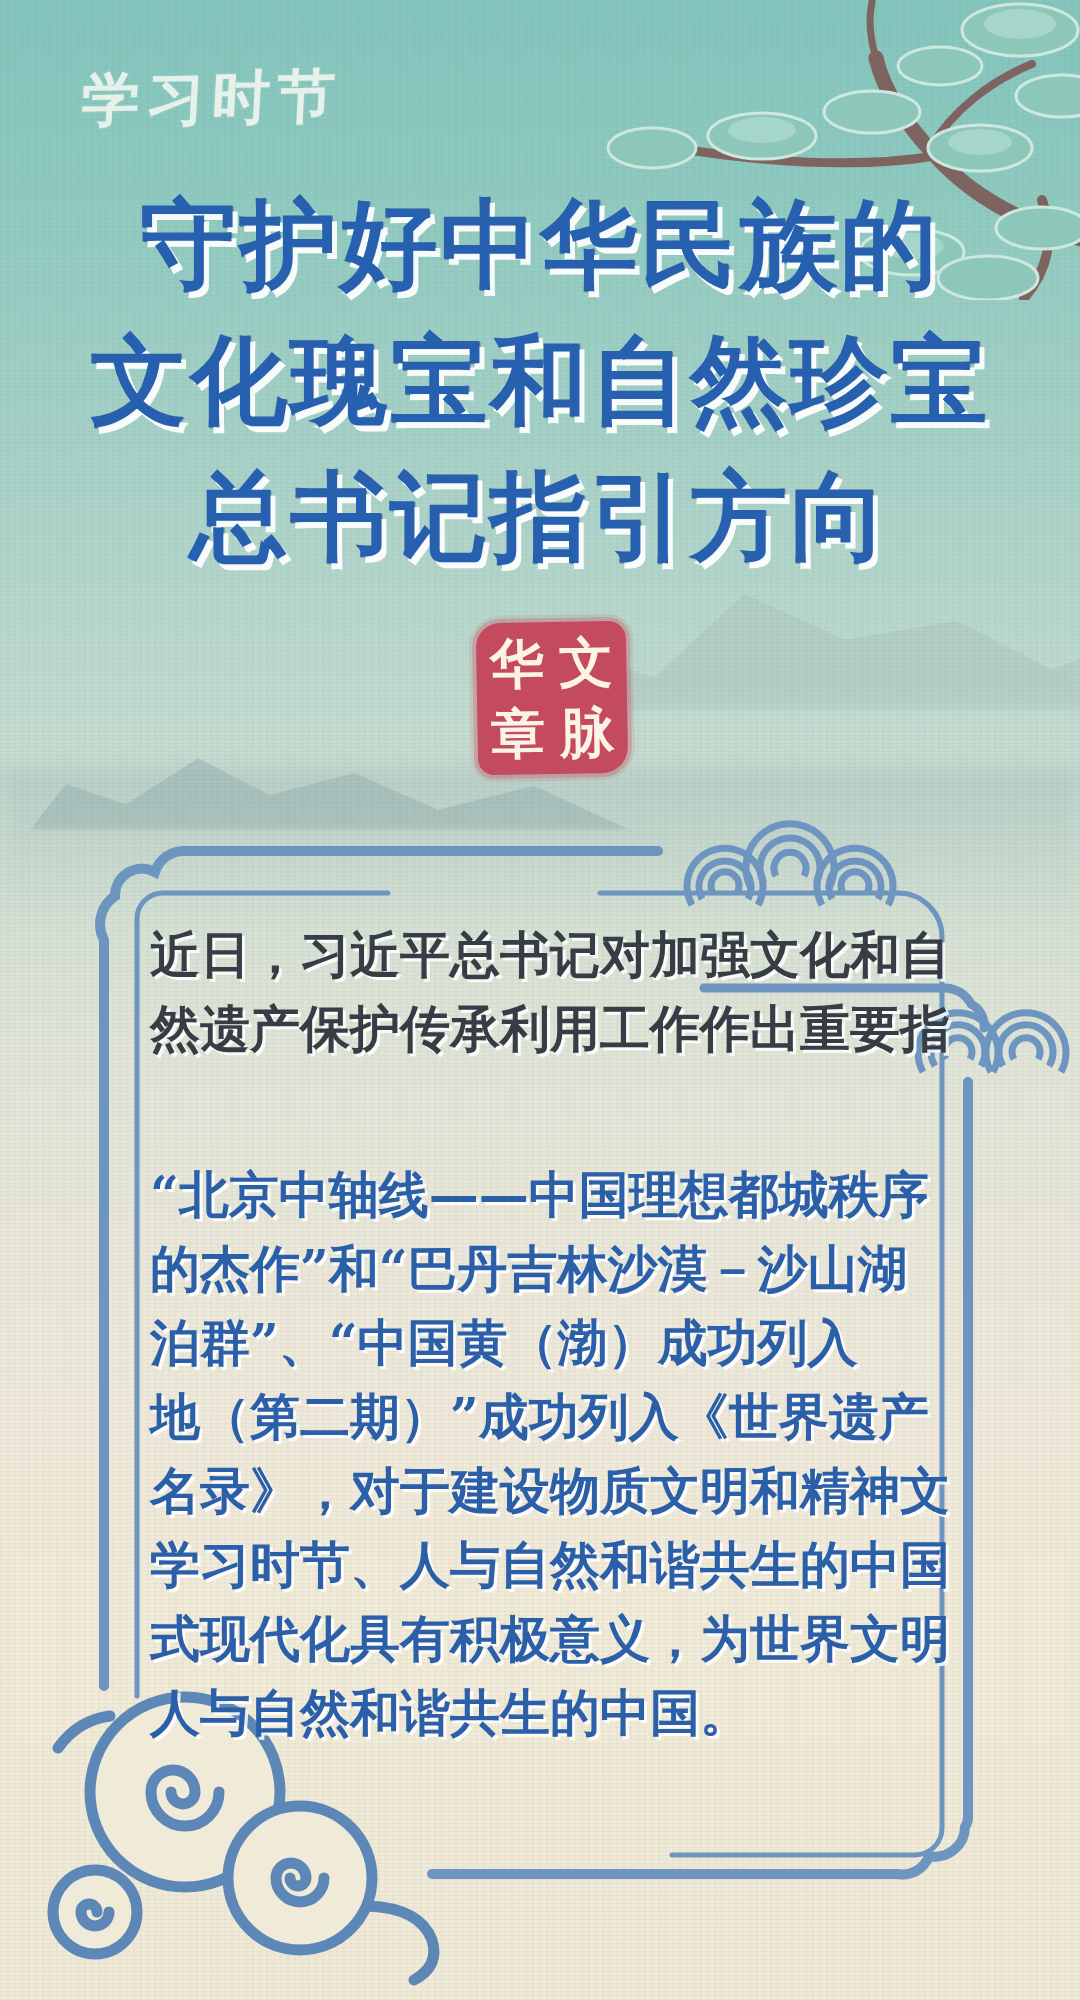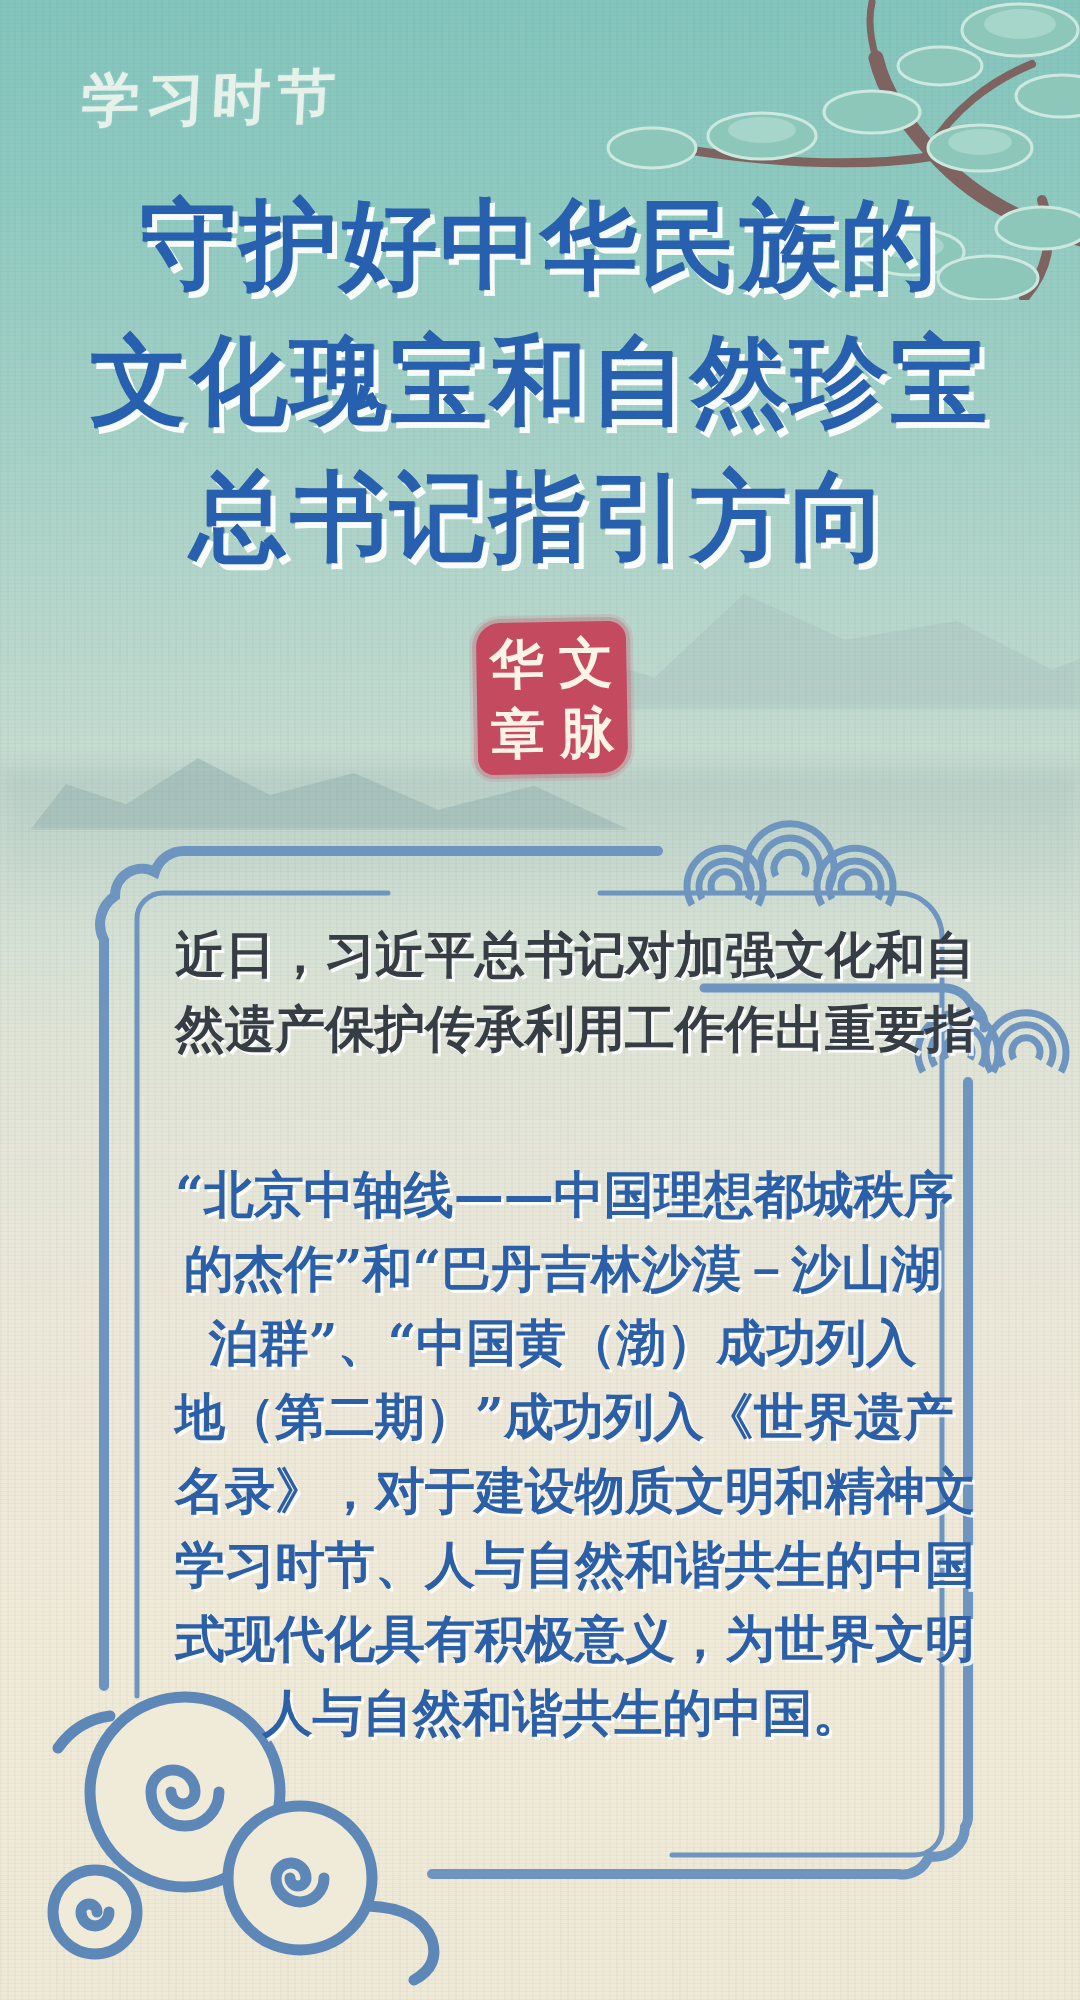--- a/index.html
+++ b/index.html
@@ -40,23 +40,23 @@
   .seal{
     position:absolute;left:477px;top:622px;width:150px;height:152px;
     background:#c44a5f;border-radius:24px 18px 26px 16px;transform:rotate(-1deg);
     box-shadow:0 0 0 4px rgba(196,74,95,.28), 0 0 0 7px rgba(196,74,95,.12);
     display:grid;grid-template-columns:1fr 1fr;grid-template-rows:1fr 1fr;
     align-items:center;justify-items:center;padding:6px;box-sizing:border-box;
   }
   .seal-char{font-size:54px;font-weight:700;color:#fbf3e6;line-height:1;}
 
   .para{position:absolute;left:150px;width:800px;font-weight:700;font-size:50px;}
-  .para .line{height:74px;line-height:74px;white-space:nowrap;margin-left:25px;}
+  .para .line{height:74px;line-height:74px;white-space:nowrap;}
   .para-1{top:918px;color:#373d44;text-shadow:3px 3px 0 rgba(255,255,255,.85);}
-  .para-2{top:1158px;color:#2b5fa8;text-shadow:3px 3px 0 rgba(255,255,255,.85);text-align:center;}
+  .para-2{top:1158px;color:#2b5fa8;text-shadow:3px 3px 0 rgba(255,255,255,.85);}
 
   .frame,.pine{position:absolute;pointer-events:none;}
   .frame{left:0;top:0;}
   .pine{right:0;top:0;}
 </style>
 </head>
 <body>
 
 <div class="canvas">
 

